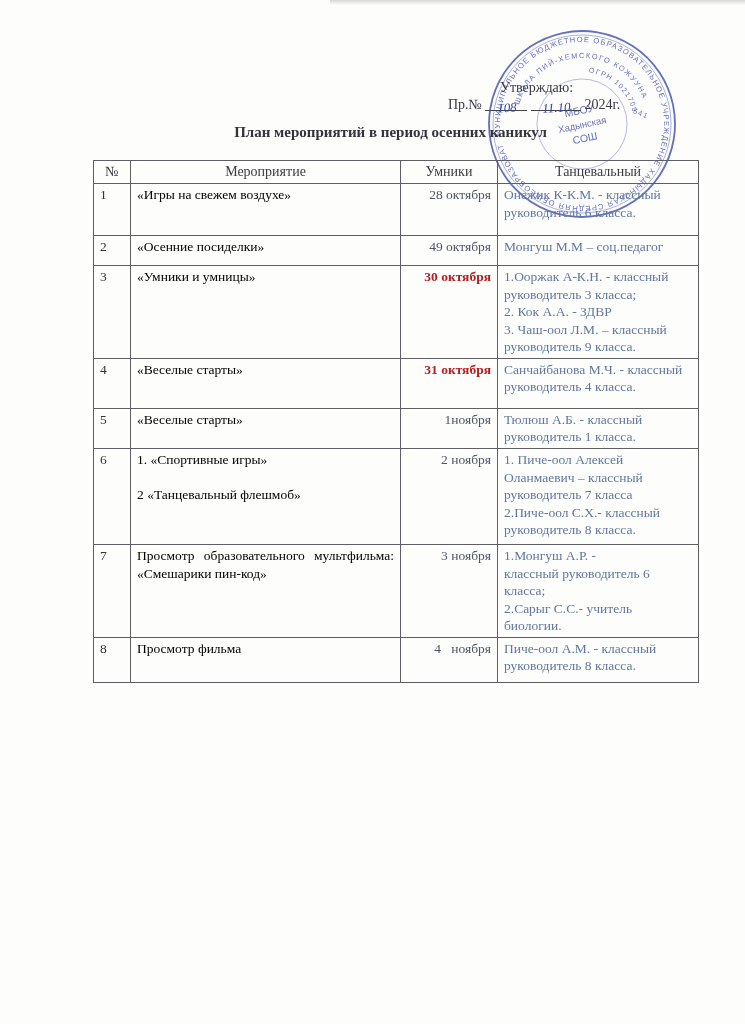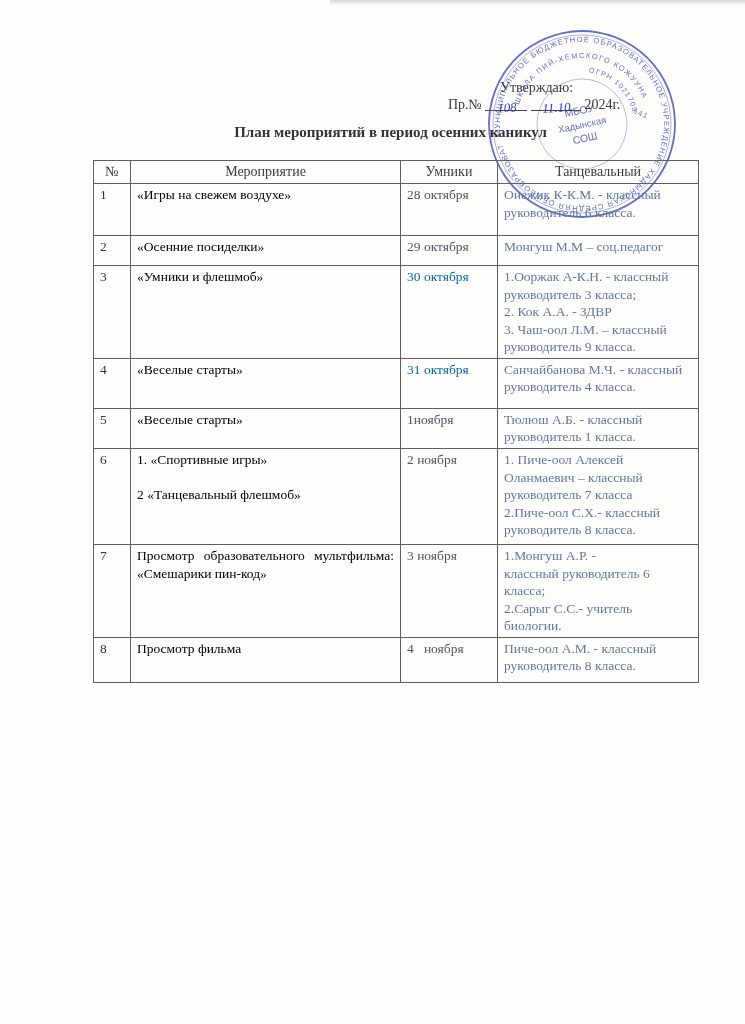--- a/index.html
+++ b/index.html
@@ -58,22 +58,22 @@
   table.plan th,table.plan td{
     border:1px solid #5f5f63;
     vertical-align:top;padding:2px 6px;line-height:1.3;
     overflow:hidden;
   }
   table.plan{border:1.5px solid #4c4c50;}
   th{font-weight:normal;font-size:14px;text-align:center;color:#3b3b41;padding:1px 2px;}
   td.num{color:#353538;padding-left:5px;}
   td.event{color:#000000;white-space:pre-line;}
   td.event.justify{white-space:normal;text-align:justify;}
-  td.date{color:#4d5566;text-align:left;white-space:pre-wrap;}
-  td.date.faded{color:#0369a1;}
+  td.date{color:#4d5566;text-align:right;white-space:pre-wrap;}
+  td.date.faded{color:#b91c1c;font-weight:bold;}
   td.resp{color:#62779f;white-space:pre-line;padding-left:7px;}
   tr.r1{height:52px;} tr.r2{height:30px;} tr.r3{height:83px;}
   tr.r4{height:50px;} tr.r5{height:37px;} tr.r6{height:96px;}
   tr.r7{height:90px;} tr.r8{height:45px;} tr.hd{height:20px;}
 </style>
 </head>
 <body>
 
 <div class="page">
   <div class="scan-edge"></div>
@@ -135,26 +135,26 @@
     <tbody>
       <tr class="r1">
         <td class="num">1</td>
         <td class="event">«Игры на свежем воздухе»</td>
         <td class="date">28 октября</td>
         <td class="resp">Онежик К-К.М. - классный руководитель 6 класса.</td>
       </tr>
       <tr class="r2">
         <td class="num">2</td>
         <td class="event">«Осенние посиделки»</td>
-        <td class="date">29 октября</td>
+        <td class="date">49 октября</td>
         <td class="resp">Монгуш М.М – соц.педагог</td>
       </tr>
       <tr class="r3">
         <td class="num">3</td>
-        <td class="event">«Умники и флешмоб»</td>
+        <td class="event">«Умники и умницы»</td>
         <td class="date faded">30 октября</td>
         <td class="resp">1.Ооржак  А-К.Н. - классный руководитель 3 класса;
 2. Кок А.А. - ЗДВР
 3. Чаш-оол Л.М. – классный руководитель 9 класса.</td>
       </tr>
       <tr class="r4">
         <td class="num">4</td>
         <td class="event">«Веселые старты»</td>
         <td class="date faded">31 октября</td>
         <td class="resp">Санчайбанова М.Ч. - классный руководитель  4 класса.</td>

